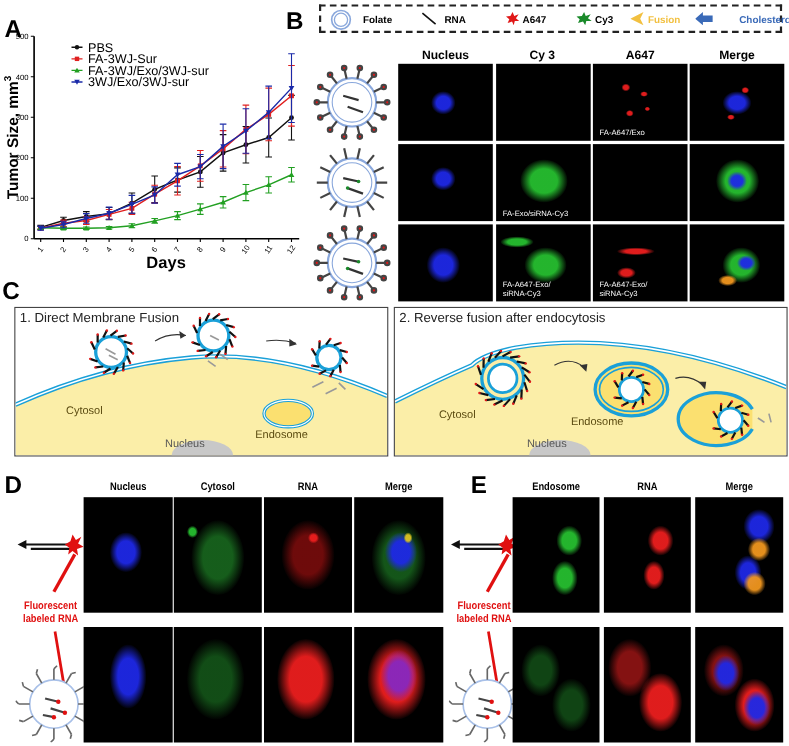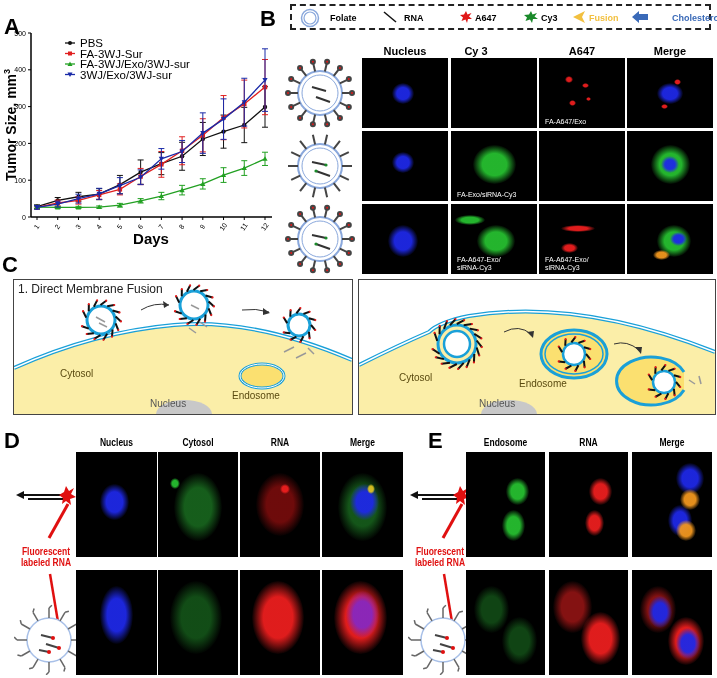--- a/index.html
+++ b/index.html
@@ -313,21 +313,21 @@
       <polygon points="0,6 12,0 9,6 12,12" fill="#f2c040"></polygon>
     </svg>
   <span class="legend-item" style="left:297px;color:#f2c040;">Fusion</span>
   <svg class="abs" style="left:340px;top:5px" width="16" height="12">
       <polygon points="0,6 7,0 7,3 16,3 16,9 7,9 7,12" fill="#3a6ab8"></polygon>
     </svg>
   <span class="legend-item" style="left:380px;color:#3a6ab8;">Cholesterol</span>
 </div>
 
 <div class="colhdr" style="left:362px;top:45px;width:86px;">Nucleus</div>
-<div class="colhdr" style="left:433px;top:45px;width:86px;">Cy 3</div>
+<div class="colhdr" style="left:450px;top:45px;width:86px;">Cy 3</div>
 <div class="colhdr" style="left:539px;top:45px;width:86px;">A647</div>
 <div class="colhdr" style="left:627px;top:45px;width:86px;">Merge</div>
 
 <svg class="abs" style="left:284px;top:55px" width="76" height="222">
   <g transform="translate(36,38)">
     <circle r="22" fill="#fff" stroke="#8aa8dc" stroke-width="2"></circle>
     <circle r="18" fill="none" stroke="#8aa8dc" stroke-width="1"></circle>
     <line x1="-8" y1="-6" x2="6" y2="-2" stroke="#333" stroke-width="2"></line>
     <line x1="-4" y1="4" x2="10" y2="9" stroke="#333" stroke-width="2"></line>
     <g id="spikesRed" stroke="#444" stroke-width="2">
@@ -652,20 +652,21 @@
       </g>
     <line x1="330" y1="100" x2="336" y2="104" stroke="#999" stroke-width="1.5"></line>
     <line x1="340" y1="96" x2="342" y2="104" stroke="#999" stroke-width="1.5"></line>
 
     <path d="M145,52 Q160,44 172,54" fill="none" stroke="#333" stroke-width="1"></path>
       <polygon points="174,58 168,52 175,51" fill="#333"></polygon>
     <path d="M255,64 Q268,60 280,70" fill="none" stroke="#333" stroke-width="1"></path>
       <polygon points="282,74 276,67 283,67" fill="#333"></polygon>
     <ellipse cx="150" cy="134" rx="28" ry="14" fill="#c8c8c8"></ellipse>
   </svg>
+  <div class="diagram-title">2. Reverse fusion after endocytosis</div>
   <div class="dlabel" style="left:40px;top:92px;">Cytosol</div>
   <div class="dlabel" style="left:160px;top:98px;">Endosome</div>
   <div class="dlabel" style="left:120px;top:118px;color:#555;">Nucleus</div>
 </div>
 
 <div class="panel-letter" style="left:4px;top:430px;">D</div>
 <div class="colhdr narrow" style="left:76px;top:437px;width:81px;">Nucleus</div>
 <div class="colhdr narrow" style="left:158px;top:437px;width:80px;">Cytosol</div>
 <div class="colhdr narrow" style="left:240px;top:437px;width:80px;">RNA</div>
 <div class="colhdr narrow" style="left:322px;top:437px;width:81px;">Merge</div>

